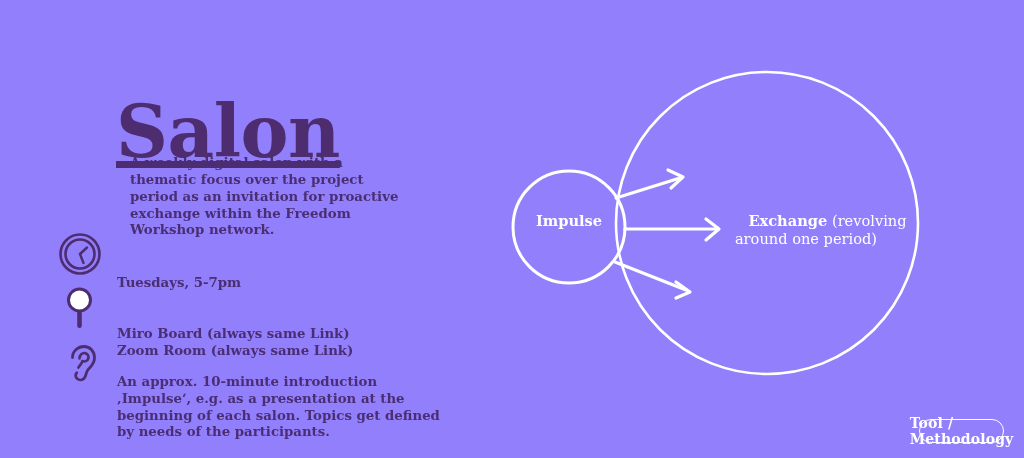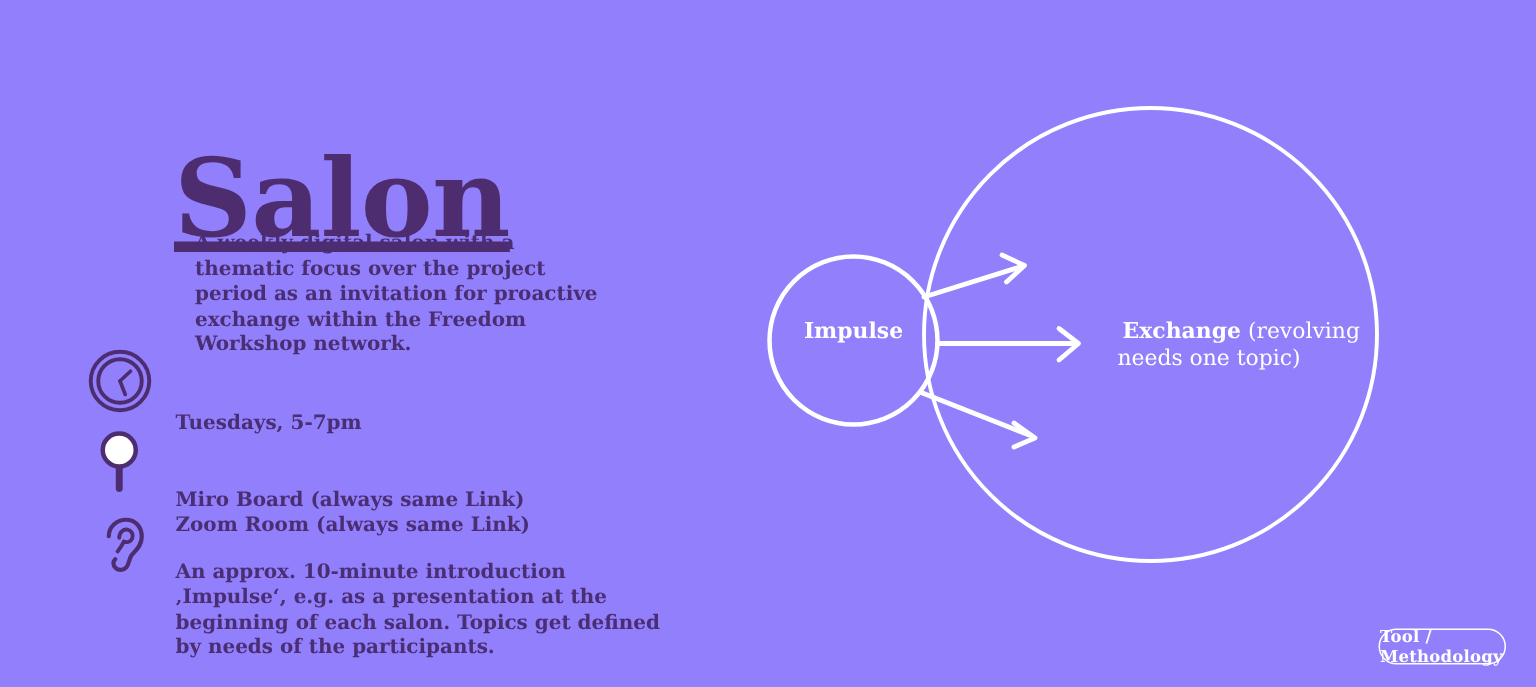--- a/index.html
+++ b/index.html
@@ -118,21 +118,21 @@
   
   #tool-badge {
     position: absolute;
     left: 919px;
     top: 419px;
     width: 85px;
     height: 24px;
     border: 1.4px solid #ffffff;
     border-radius: 12px;
     color: #ffffff;
-    font-size: 11px;
+    font-size: 14px;
     font-weight: 700;
     letter-spacing: 0.15px;
     display: flex;
     align-items: center;
     justify-content: center;
     box-sizing: border-box;
   }
 </style>
 </head>
 <body>
@@ -204,18 +204,18 @@
       <g>
         <line x1="145" y1="262" x2="216" y2="290" stroke="#ffffff" stroke-width="3.2" stroke-linecap="round"></line>
         <polyline points="206,282 220,292 206,298" fill="none" stroke="#ffffff" stroke-width="3.2" stroke-linecap="round" stroke-linejoin="round"></polyline>
       </g>
     </svg>
 
     <div class="diagram-label" id="impulse-label">
       <div class="lead">Impulse</div>
     </div>
 
-    <div class="diagram-label" id="exchange-label"><span class="lead">Exchange</span><span class="sub"> (revolving needs one topic)</span></div>
+    <div class="diagram-label" id="exchange-label"><span class="lead">Exchange</span><span class="sub"> (revolving around one period)</span></div>
   </div>
 
   <div id="tool-badge">Tool / Methodology</div>
 
 </div>
 
 </body></html>

